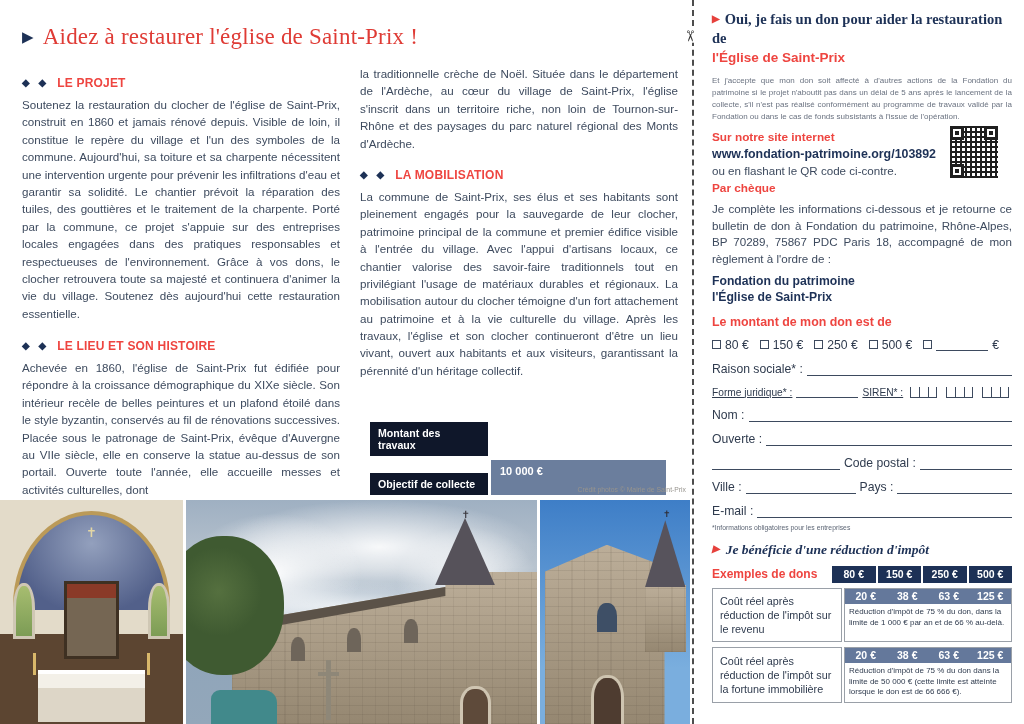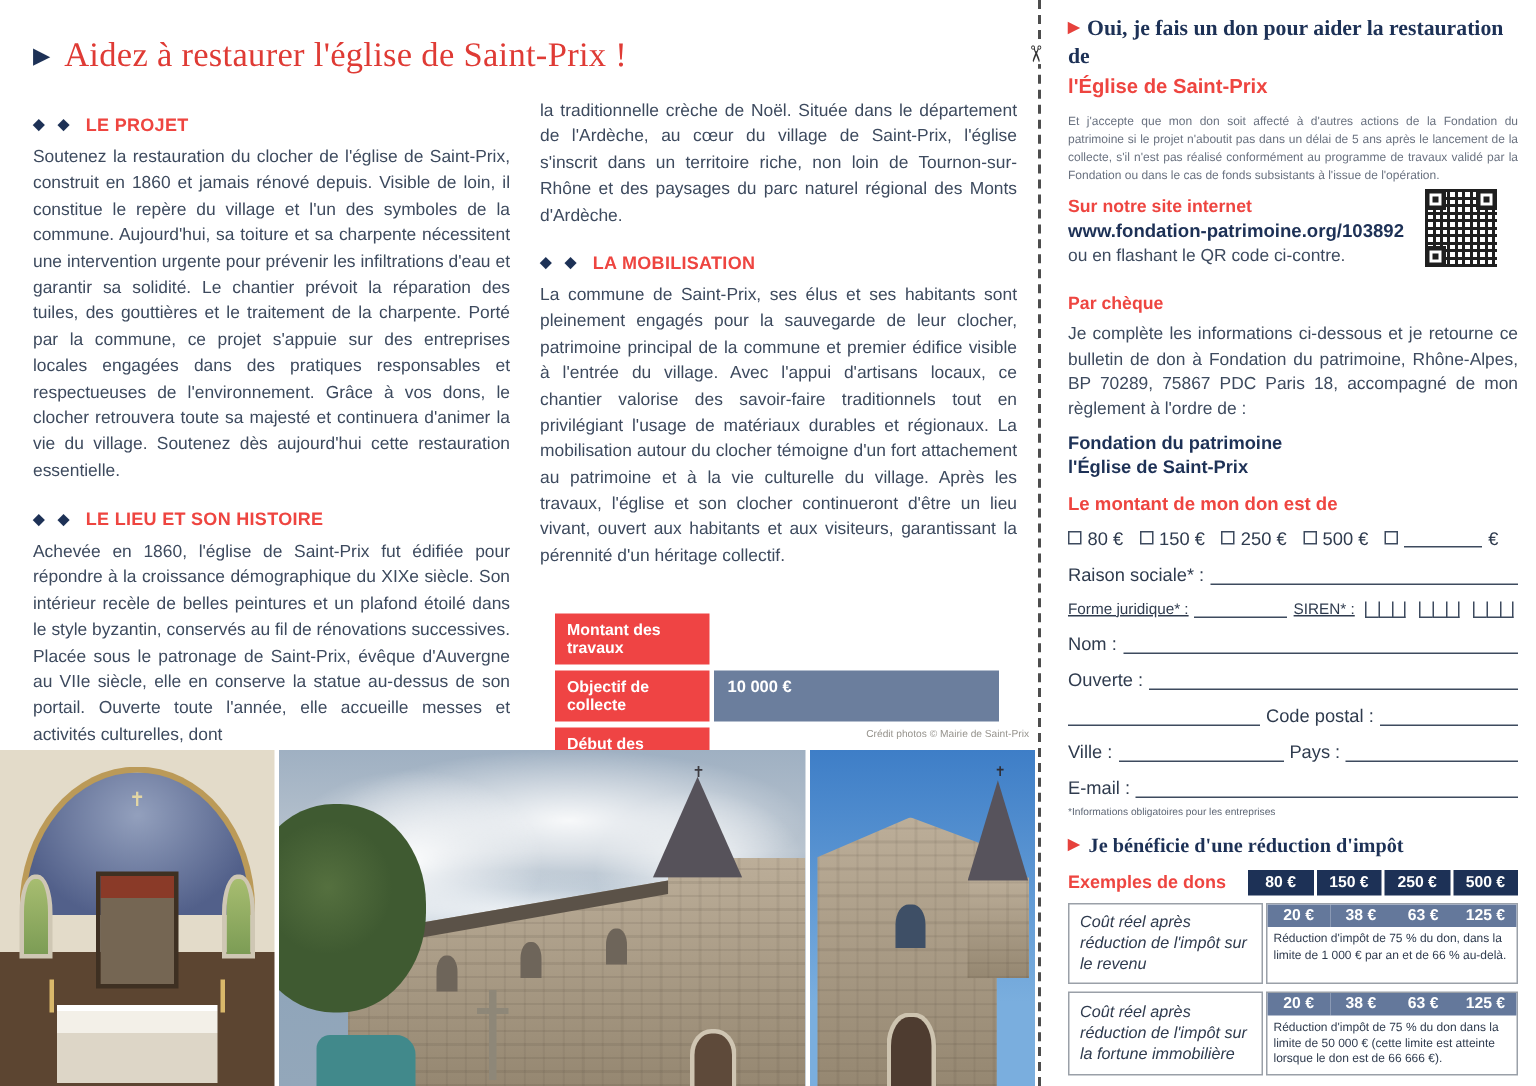--- a/index.html
+++ b/index.html
@@ -13,22 +13,22 @@
                 font-size:23px; color:#df3b35; letter-spacing:.2px; }
   .main-title .arrow { color:#1d3156; font-size:15px; margin-right:9px; vertical-align:2px; }
   .columns { display:flex; gap:20px; margin:12px 0 0 22px; width:656px; }
   .col { width:318px; }
   .sec-head { margin-top:14px; font-size:12px; font-weight:bold; color:#ee4540; letter-spacing:.2px; }
   .sec-head .diamonds { color:#1d3156; font-size:10px; letter-spacing:3px; margin-right:8px; vertical-align:1px; }
   .body-p { margin-top:6px; font-size:11.6px; line-height:1.5; text-align:justify; color:#3d4a5e; }
 
   .works-table { margin:30px 0 0 10px; width:296px; }
   .works-row { display:flex; margin-bottom:4px; }
-  .works-row .wlabel { width:103px; background:#ef4444; color:#fff; font-weight:bold;
-                       font-size:10.6px; padding:5px 8px; }
+  .works-row .wlabel { width:118px; background:#0f172a; color:#fff; font-weight:bold;
+                       font-size:10.6px; padding:5px 8px;margin-top:13px; }
   .works-row .wvalue { flex:1; background:#6b7e9d; color:#fff; font-weight:bold;
                        font-size:11px; padding:5px 9px; margin-left:3px; }
   .credit { position:absolute; right:4px; top:486px; font-size:6.8px; color:#97948e; }
 
   
   .photos { position:absolute; left:0; top:500px; width:690px; height:224px; }
   .photo { position:absolute; top:0; height:224px; overflow:hidden; }
   .photo1 { left:0; width:183px; background:linear-gradient(#e3dbc9 0 60%, #5c4531 60% 100%); }
   .p1-dome { position:absolute; left:7%; top:5%; width:86%; height:44%;
              border-radius:50% 50% 0 0 / 96% 96% 0 0;
@@ -107,48 +107,48 @@
   .red-lead { color:#ee4540; font-weight:bold; font-size:11.8px; }
   .url { margin-top:3px; color:#1d3156; font-weight:bold; font-size:12.4px; }
   .flash { margin-top:3px; color:#3d4a5e; font-size:11.6px; }
   .qr { position:absolute; right:14px; top:-4px; width:48px; height:52px;
         background:
           repeating-linear-gradient(0deg,#1f1f1f 0 2px, transparent 2px 5px),
           repeating-linear-gradient(90deg,#1f1f1f 0 2px, #fff 2px 5px); }
   .qr .finder { position:absolute; width:14px; height:14px; background:#fff; border:3px solid #1f1f1f; }
   .qr .finder:after { content:""; position:absolute; left:2px; top:2px; width:4px; height:4px; background:#1f1f1f; }
   .qr .f1 { left:0; top:0; } .qr .f2 { right:0; top:0; } .qr .f3 { left:0; bottom:0; }
-  .cheque-head { margin-top:18px; }
+  .cheque-head { margin-top:4px; }
   .cheque-p { margin-top:6px; font-size:11.6px; line-height:1.42; text-align:justify; color:#3d4a5e; }
   .payee { margin-top:7px; font-weight:bold; color:#1d3156; font-size:12.2px; line-height:1.3; }
   .amount-head { margin-top:9px; color:#ee4540; font-weight:bold; font-size:12.4px; }
   .amt-row { margin-top:9px; display:flex; align-items:center; gap:6px; font-size:12.2px; color:#2f3b4e; }
   .cbox { display:inline-block; width:9px; height:9px; border:1.3px solid #3d4a5e; background:#fff; }
   .amt-opt { display:flex; align-items:center; gap:4px; margin-right:5px; }
   .fill { display:inline-block; border-bottom:1.2px solid #3d4a5e; height:12px; }
   .fline { display:flex; align-items:flex-end; margin-top:10px; font-size:12.2px; color:#2f3b4e; gap:4px; }
   .fline .grow { flex:1; }
   .small-label { font-size:10.2px;text-decoration:underline; }
   .comb { display:inline-flex; margin-left:3px; margin-right:2px; }
   .comb span { width:9px; height:11px; border-left:1.2px solid #3d4a5e; border-bottom:1.2px solid #3d4a5e; }
   .comb span:last-child { border-right:1.2px solid #3d4a5e; }
   .foot-note { margin-top:6px; font-size:6.8px; color:#5d6675; }
   .tax-head { margin-top:11px; font-family:"Liberation Serif", serif; font-weight:bold;
-              font-size:13.5px; color:#1d3156; }
+              font-size:13.5px; color:#1d3156;font-style:italic; }
   .tax-head .arrow { color:#e6413c; font-size:10px; margin-right:6px; vertical-align:2px; }
 
   .tax-table { margin-top:8px; width:300px; font-size:10.5px; }
   .tt-header { display:flex; align-items:center; }
   .tt-corner { width:120px; color:#ee4540; font-weight:bold; font-size:12px; }
   .tt-amts { display:flex; flex:1; gap:2px; }
   .tt-amts div { flex:1; background:#1d3156; color:#fff; font-weight:bold; text-align:center;
                  padding:2.5px 0; font-size:10.5px; }
   .tt-row { display:flex; margin-top:5px; align-items:stretch; }
   .tt-label { width:130px; border:1px solid #9aa0a8; padding:5px 7px; color:#2f3b4e;
-              font-size:10.8px; line-height:1.3; display:flex; align-items:center;font-style:italic; }
+              font-size:10.8px; line-height:1.3; display:flex; align-items:center; }
   .tt-right { flex:1; margin-left:2px; border:1px solid #9aa0a8; }
   .tt-vals { display:flex; gap:0; background:#fff; }
   .tt-vals div { flex:1; background:#64789b; color:#fff; font-weight:bold; text-align:center;
                  padding:1.5px 0; font-size:10.5px; }
   .tt-note { padding:3px 4px 4px 4px; font-size:8px; line-height:1.35; color:#2f3b4e; }
 </style>
 </head>
 <body>
 
 <div class="sheet">

